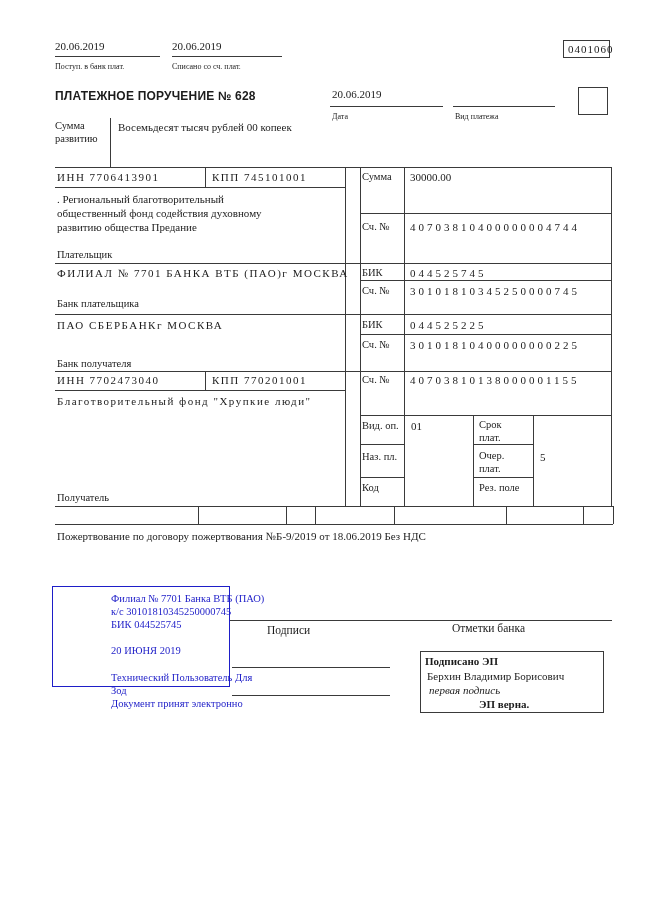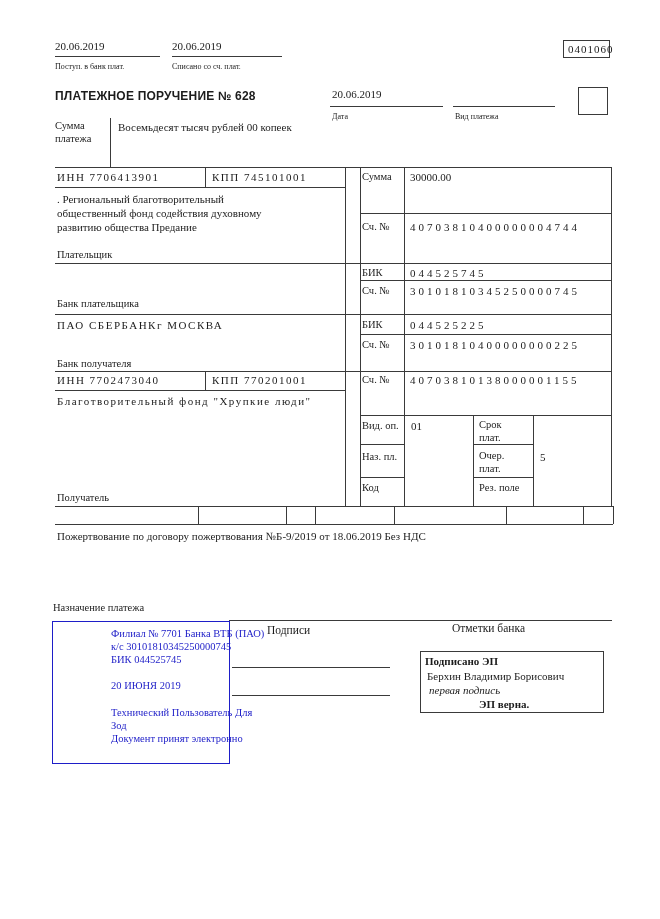--- a/index.html
+++ b/index.html
@@ -45,21 +45,21 @@
   <div class="t" style="left:332px; top:88px;">20.06.2019</div>
   <div class="hl" style="left:330px; top:106px; width:113px;"></div>
   <div class="t xs" style="left:332px; top:111px;">Дата</div>
 
   <div class="hl" style="left:453px; top:106px; width:102px;"></div>
   <div class="t xs" style="left:455px; top:111px;">Вид платежа</div>
 
   <div class="box" style="left:578px; top:87px; width:30px; height:28px; border-width:1px;"></div>
 
   <div class="t sm" style="left:55px; top:120px;">Сумма</div>
-  <div class="t sm" style="left:55px; top:133px;">платежа</div>
+  <div class="t sm" style="left:55px; top:133px;">развитию</div>
   <div class="vl" style="left:110px; top:118px; height:49px;"></div>
   <div class="t" style="left:118px; top:121px;">Восемьдесят тысяч рублей 00 копеек</div>
 
   <div class="hl" style="left:55px;  top:167px; width:557px;"></div>
   <div class="hl" style="left:55px;  top:187px; width:290px;"></div>
   <div class="hl" style="left:360px; top:213px; width:252px;"></div>
   <div class="hl" style="left:55px;  top:263px; width:557px;"></div>
   <div class="hl" style="left:360px; top:280px; width:252px;"></div>
   <div class="hl" style="left:55px;  top:314px; width:557px;"></div>
   <div class="hl" style="left:360px; top:334px; width:252px;"></div>
@@ -97,20 +97,21 @@
 
   <div class="t" style="left:57px; top:193px;">. Региональный благотворительный</div>
   <div class="t" style="left:57px; top:207px;">общественный фонд содействия духовному</div>
   <div class="t" style="left:57px; top:221px;">развитию общества Предание</div>
 
   <div class="t sm" style="left:362px; top:221px;">Сч. №</div>
   <div class="t sp" style="left:410px; top:221px;">40703810400000004744</div>
 
   <div class="t sm" style="left:57px; top:249px;">Плательщик</div>
 
+  <div class="t sp1" style="left:57px; top:267px;">ФИЛИАЛ № 7701 БАНКА ВТБ (ПАО)г МОСКВА</div>
   <div class="t sm" style="left:362px; top:267px;">БИК</div>
   <div class="t sp" style="left:410px; top:267px;">044525745</div>
   <div class="t sm" style="left:362px; top:285px;">Сч. №</div>
   <div class="t sp" style="left:410px; top:285px;">30101810345250000745</div>
   <div class="t sm" style="left:57px; top:298px;">Банк плательщика</div>
 
   <div class="t sp1" style="left:57px; top:319px;">ПАО СБЕРБАНКг МОСКВА</div>
   <div class="t sm" style="left:362px; top:319px;">БИК</div>
   <div class="t sp" style="left:410px; top:319px;">044525225</div>
   <div class="t sm" style="left:362px; top:339px;">Сч. №</div>
@@ -136,21 +137,21 @@
   <div class="t" style="left:57px; top:530px;">Пожертвование по договору пожертвования №Б-9/2019 от 18.06.2019 Без НДС</div>
   <div class="t sm" style="left:53px; top:602px;">Назначение платежа</div>
 
   <div class="hl" style="left:229px; top:620px; width:383px;"></div>
   <div class="t" style="left:267px; top:624px; font-size:11.5px;">Подписи</div>
   <div class="t" style="left:452px; top:622px; font-size:11.5px;">Отметки банка</div>
 
   <div class="hl" style="left:232px; top:667px; width:158px;"></div>
   <div class="hl" style="left:232px; top:695px; width:158px;"></div>
 
-  <div class="bluebox" style="left:52px; top:621px; width:178px; height:143px;">
+  <div class="bluebox" style="left:52px; top:586px; width:178px; height:101px;">
     <div class="stampline blue" style="top:5px;">Филиал № 7701 Банка ВТБ (ПАО)</div>
     <div class="stampline blue" style="top:18px;">к/с 30101810345250000745</div>
     <div class="stampline blue" style="top:31px;">БИК 044525745</div>
     <div class="stampline blue" style="top:44px;"></div>
     <div class="stampline blue" style="top:57px;">20 ИЮНЯ 2019</div>
     <div class="stampline blue" style="top:70px;"></div>
     <div class="stampline blue" style="top:84px;">Технический Пользователь Для</div>
     <div class="stampline blue" style="top:97px;">Зод</div>
     <div class="stampline blue" style="top:110px;">Документ принят электронно</div>
   </div>

